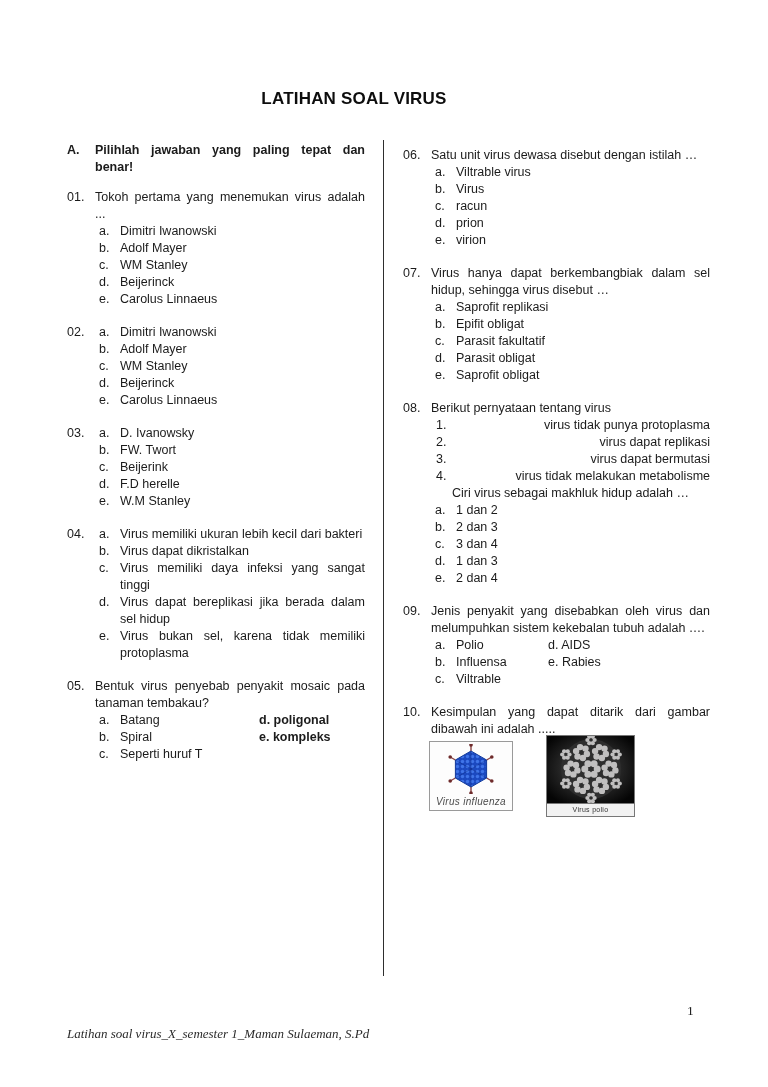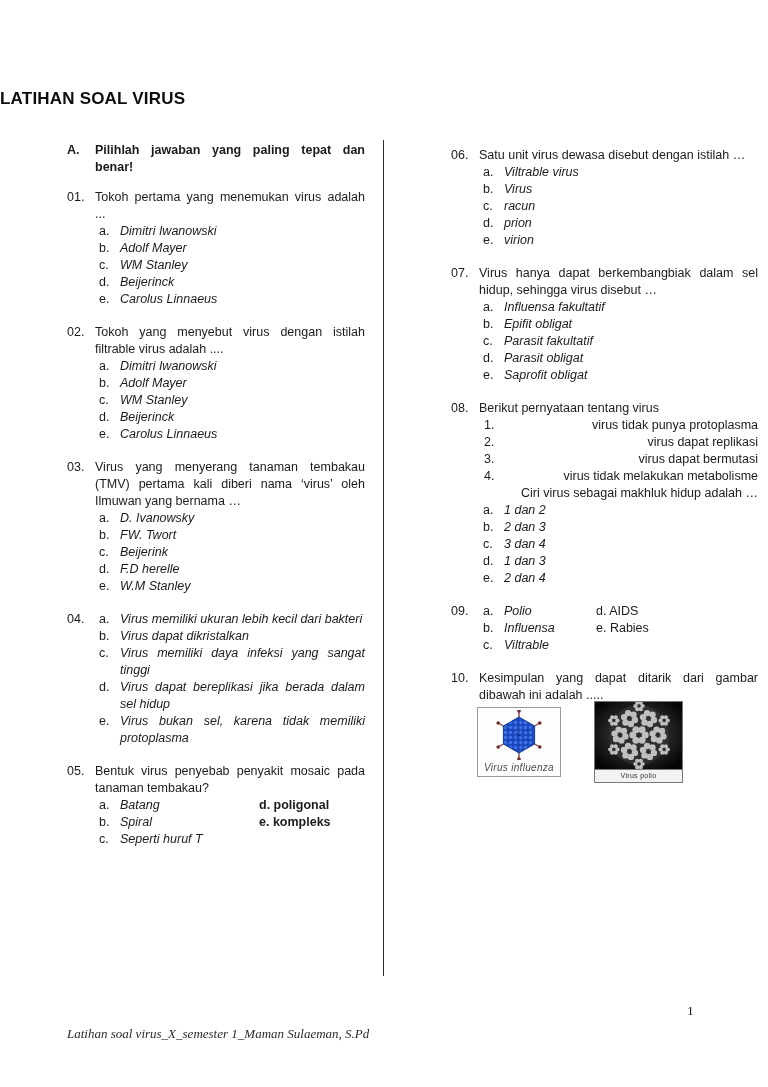--- a/index.html
+++ b/index.html
@@ -2,36 +2,36 @@
 <html><head>
 <meta charset="utf-8">
 <style>
   html,body{margin:0;padding:0;}
   body{
     width:768px;height:1087px;position:relative;background:#ffffff;
     font-family:"Liberation Sans", sans-serif;font-size:12.5px;line-height:17px;
     color:#1b1b1b;overflow:hidden;
   }
   .title{
-    position:absolute;top:90px;left:0;width:708px;margin:0;text-align:left;
+    position:absolute;top:90px;left:0;width:708px;margin:0;text-align:center;
     font-size:17px;font-weight:700;color:#0d0d0d;letter-spacing:.2px;
   }
   .divider{position:absolute;left:383px;top:140px;width:1px;height:836px;background:#2e2e2e;}
   .col{position:absolute;}
   .col-left{left:67px;top:142px;width:298px;}
-  .col-right{left:403px;top:147px;width:307px;margin-left:48px;}
+  .col-right{left:403px;top:147px;width:307px;}
   .question{position:relative;padding-left:28px;margin-bottom:16px;text-align:justify;}
   .section-heading{margin-bottom:13px;}
   .section-heading .q-text, .section-heading .q-num{font-weight:700;}
   .q-num{position:absolute;left:0;top:0;}
   .q-text{text-align:justify;}
-  .q-after{text-align:right;}
+  .q-after{text-align:center;}
   .opt{display:flex;position:relative;padding-left:4px;}
   .opt-letter{flex:0 0 21px;}
-  .opt-text{flex:1;text-align:justify;font-style:italic;}
+  .opt-text{flex:1;text-align:justify;}
   .opt-col2{position:absolute;top:0;}
   .col-left .opt-col2{left:164px;font-weight:bold;}
   .col-right .opt-col2{left:117px;}
   .sub{display:flex;padding-left:5px;}
   .sub-num{flex:0 0 22px;}
   .sub-text{flex:1;text-align:right;}
   .image-row{display:flex;align-items:flex-start;margin-left:-2px;margin-top:3px;text-align:left;}
   .fig{box-sizing:border-box;}
   .fig-influenza{
     width:84px;height:70px;border:1px solid #9a9a9a;background:#fdfdfd;
@@ -89,21 +89,20 @@
             <span class="opt-letter">d.</span>
             <span class="opt-text">Beijerinck</span>
           </div>
           <div class="opt">
             <span class="opt-letter">e.</span>
             <span class="opt-text">Carolus Linnaeus</span>
           </div>
         </div>
         <div class="question">
           <span class="q-num">02.</span>
-          <div class="q-text">Tokoh yang menyebut virus dengan istilah filtrable virus adalah ....</div>
           <div class="opt">
             <span class="opt-letter">a.</span>
             <span class="opt-text">Dimitri Iwanowski</span>
           </div>
           <div class="opt">
             <span class="opt-letter">b.</span>
             <span class="opt-text">Adolf Mayer</span>
           </div>
           <div class="opt">
             <span class="opt-letter">c.</span>
@@ -113,21 +112,20 @@
             <span class="opt-letter">d.</span>
             <span class="opt-text">Beijerinck</span>
           </div>
           <div class="opt">
             <span class="opt-letter">e.</span>
             <span class="opt-text">Carolus Linnaeus</span>
           </div>
         </div>
         <div class="question">
           <span class="q-num">03.</span>
-          <div class="q-text">Virus yang menyerang tanaman tembakau (TMV) pertama kali diberi nama ‘virus’ oleh Ilmuwan yang bernama …</div>
           <div class="opt">
             <span class="opt-letter">a.</span>
             <span class="opt-text">D. Ivanowsky</span>
           </div>
           <div class="opt">
             <span class="opt-letter">b.</span>
             <span class="opt-text">FW. Twort</span>
           </div>
           <div class="opt">
             <span class="opt-letter">c.</span>
@@ -210,21 +208,21 @@
           <div class="opt">
             <span class="opt-letter">e.</span>
             <span class="opt-text">virion</span>
           </div>
         </div>
         <div class="question">
           <span class="q-num">07.</span>
           <div class="q-text">Virus hanya dapat berkembangbiak dalam sel hidup, sehingga virus disebut …</div>
           <div class="opt">
             <span class="opt-letter">a.</span>
-            <span class="opt-text">Influensa fakultatif</span>
+            <span class="opt-text">Saprofit replikasi</span>
           </div>
           <div class="opt">
             <span class="opt-letter">b.</span>
             <span class="opt-text">Epifit obligat</span>
           </div>
           <div class="opt">
             <span class="opt-letter">c.</span>
             <span class="opt-text">Parasit fakultatif</span>
           </div>
           <div class="opt">
@@ -272,20 +270,21 @@
             <span class="opt-letter">d.</span>
             <span class="opt-text">1 dan 3</span>
           </div>
           <div class="opt">
             <span class="opt-letter">e.</span>
             <span class="opt-text">2 dan 4</span>
           </div>
         </div>
         <div class="question">
           <span class="q-num">09.</span>
+          <div class="q-text">Jenis penyakit yang disebabkan oleh virus dan melumpuhkan sistem kekebalan tubuh adalah ….</div>
           <div class="opt">
             <span class="opt-letter">a.</span>
             <span class="opt-text">Polio</span>
             <span class="opt-col2">d. AIDS</span>
           </div>
           <div class="opt">
             <span class="opt-letter">b.</span>
             <span class="opt-text">Influensa</span>
             <span class="opt-col2">e. Rabies</span>
           </div>

